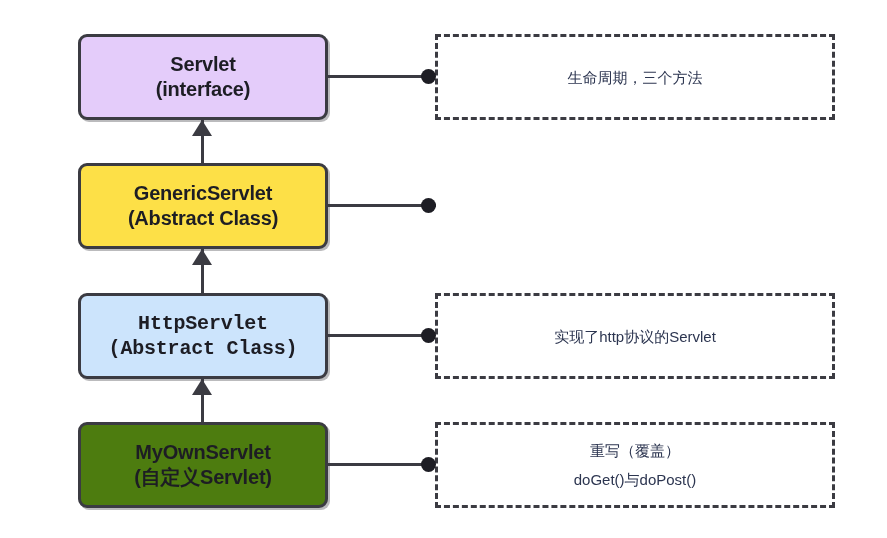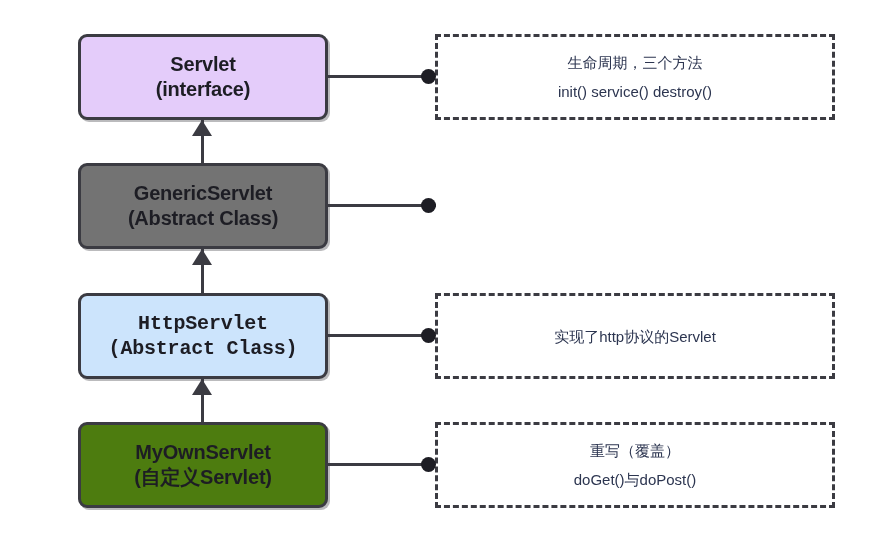--- a/index.html
+++ b/index.html
@@ -44,21 +44,21 @@
     letter-spacing: -0.2px;
     text-align: right;
   }
 
   .row0 { top: 34px; }
   .row1 { top: 163px; }
   .row2 { top: 293px; }
   .row3 { top: 422px; }
 
   .fill-servlet        { background: #e4ccfa; }
-  .fill-generic        { background: #737373; }
+  .fill-generic        { background: #fde047; }
   .fill-http           { background: #cce4fc; font-family: Liberation Mono, monospace; }
   .fill-myown          { background: #4d7c0f; }
 
   
   .note-box {
     position: absolute;
     left: 435px;
     width: 400px;
     height: 86px;
     box-sizing: border-box;
@@ -156,21 +156,20 @@
     <div class="line2">(Abstract Class)</div>
   </div>
 
   <div class="class-box row3 fill-myown">
     <div class="line1">MyOwnServlet</div>
     <div class="line2">(自定义Servlet)</div>
   </div>
 
   <div class="note-box row0">
     <div class="nline">生命周期，三个方法</div>
-    <div class="nline">init() service() destroy()</div>
   </div>
 
 
   <div class="note-box row3">
     <div class="nline">重写（覆盖）</div>
     <div class="nline">doGet()与doPost()</div>
   </div>
 
   <div class="note-box row2">
     <div class="nline">实现了http协议的Servlet</div>

